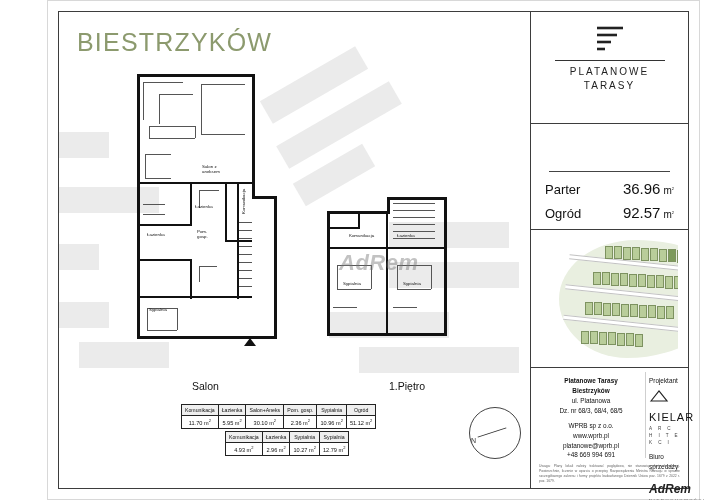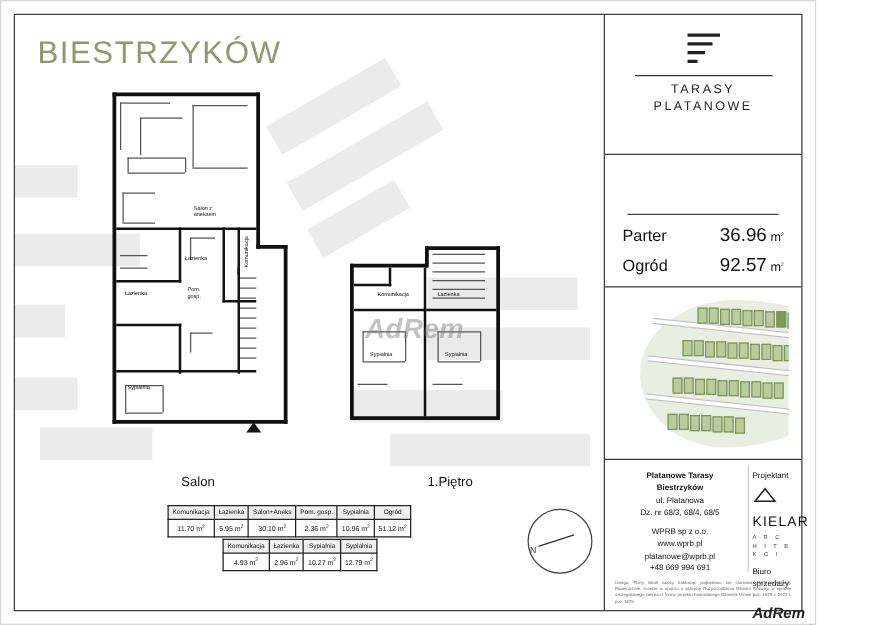--- a/index.html
+++ b/index.html
@@ -9,20 +9,21 @@
     background: #ffffff;
     font-family: "Liberation Sans", sans-serif;
     color: #1a1a1a;
     overflow: hidden;
   }
   .sheet {
     position: relative;
     width: 653px; height: 500px;
     background: #fff;
     border: 1px solid #d8d8d8;
+    margin-left: 47px;
   }
   .frame {
     position: absolute;
     left: 10px; top: 10px; right: 10px; bottom: 10px;
     border: 1px solid #3d3d3d;
   }
   .divider-v {
     position: absolute;
     left: 482px; top: 11px; bottom: 11px;
     width: 1px; background: #3d3d3d;
@@ -477,22 +478,22 @@
     <div class="logo-box">
       <div class="logo-mark">
         <svg viewBox="0 0 34 30" width="34" height="30" aria-hidden="true">
           <path d="M4 4 H30" stroke="#222" stroke-width="2.6" fill="none"></path>
           <path d="M4 11 H24" stroke="#222" stroke-width="2.6" fill="none"></path>
           <path d="M4 18 H18" stroke="#222" stroke-width="2.6" fill="none"></path>
           <path d="M4 25 H12" stroke="#222" stroke-width="2.6" fill="none"></path>
         </svg>
       </div>
       <div class="logo-rule"></div>
+      <div class="logo-text">PLATANOWE</div>
       <div class="logo-text">TARASY</div>
-      <div class="logo-text">PLATANOWE</div>
     </div>
 
     <div class="hr-full hr1"></div>
 
     <div class="hr-small"></div>
 
     <div class="metrics">
       <div class="metric-row">
         <span class="metric-label">Parter</span>
         <span>

